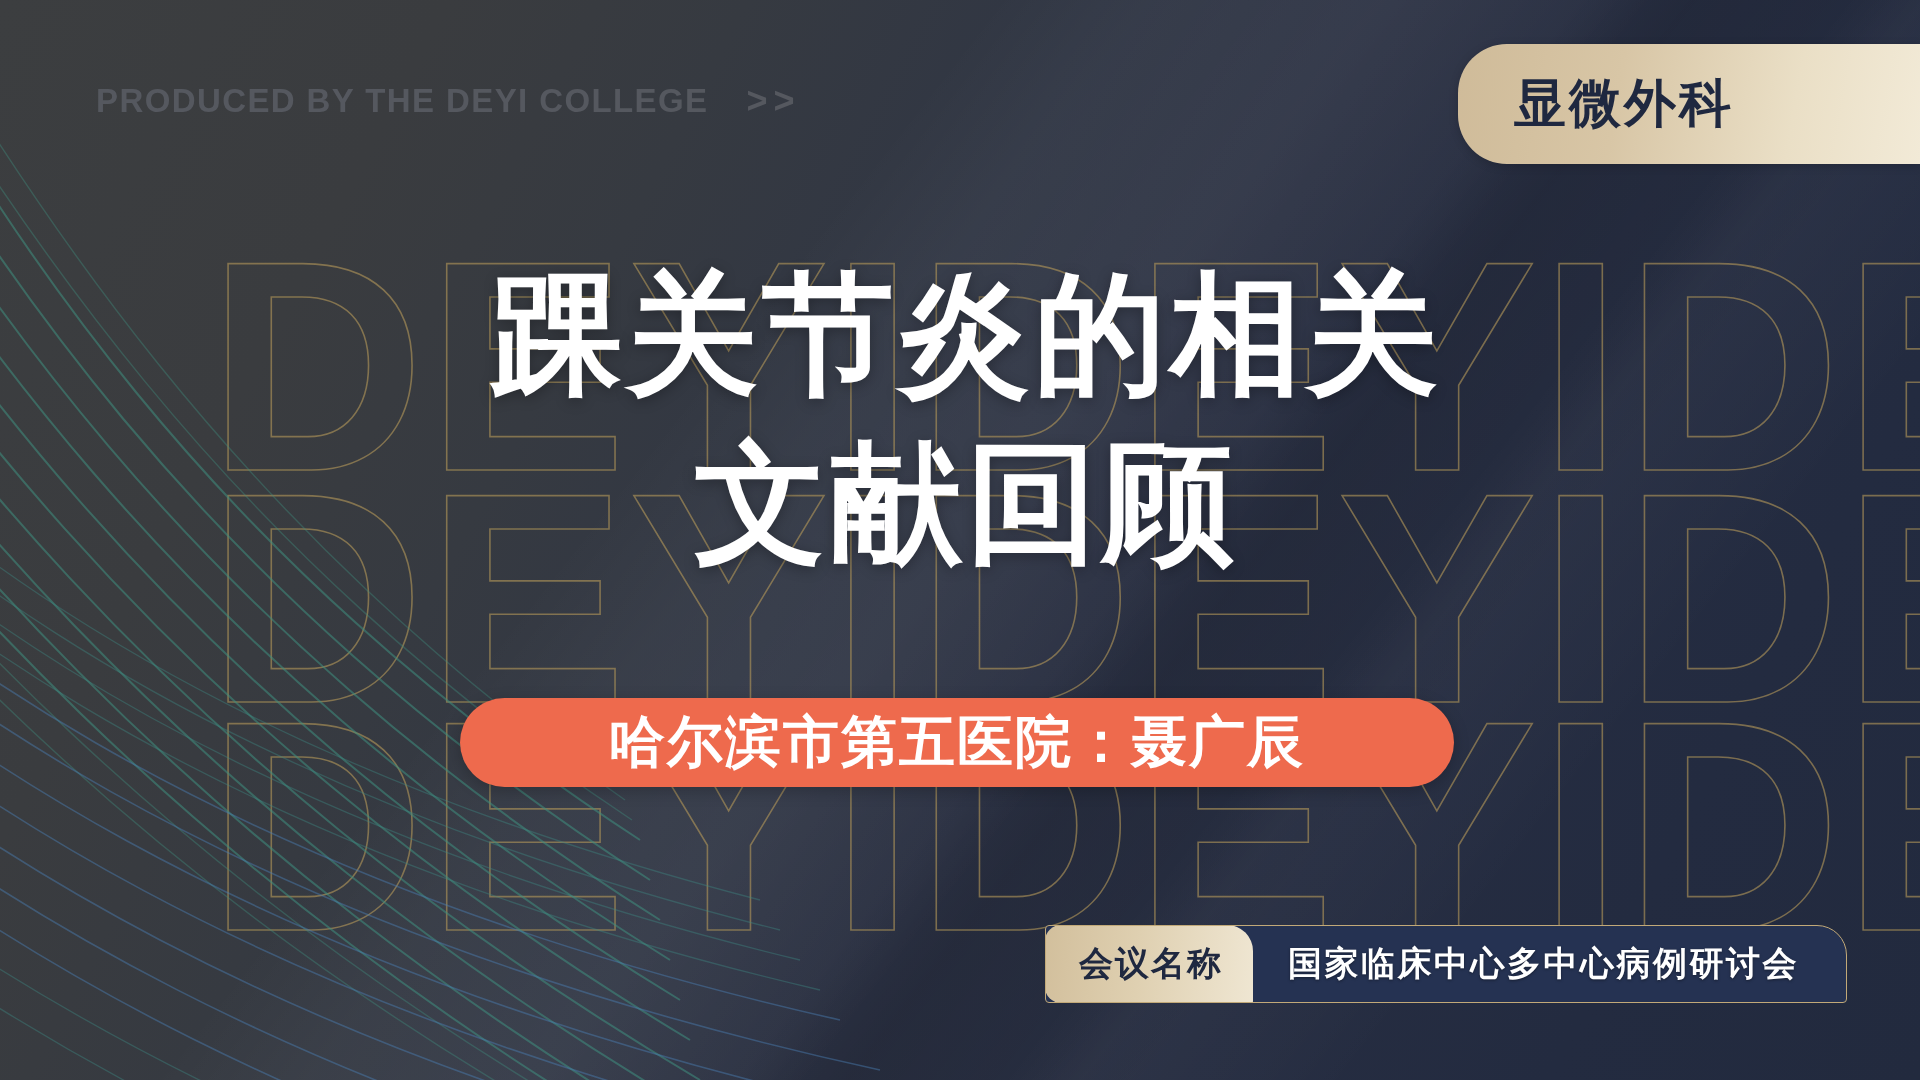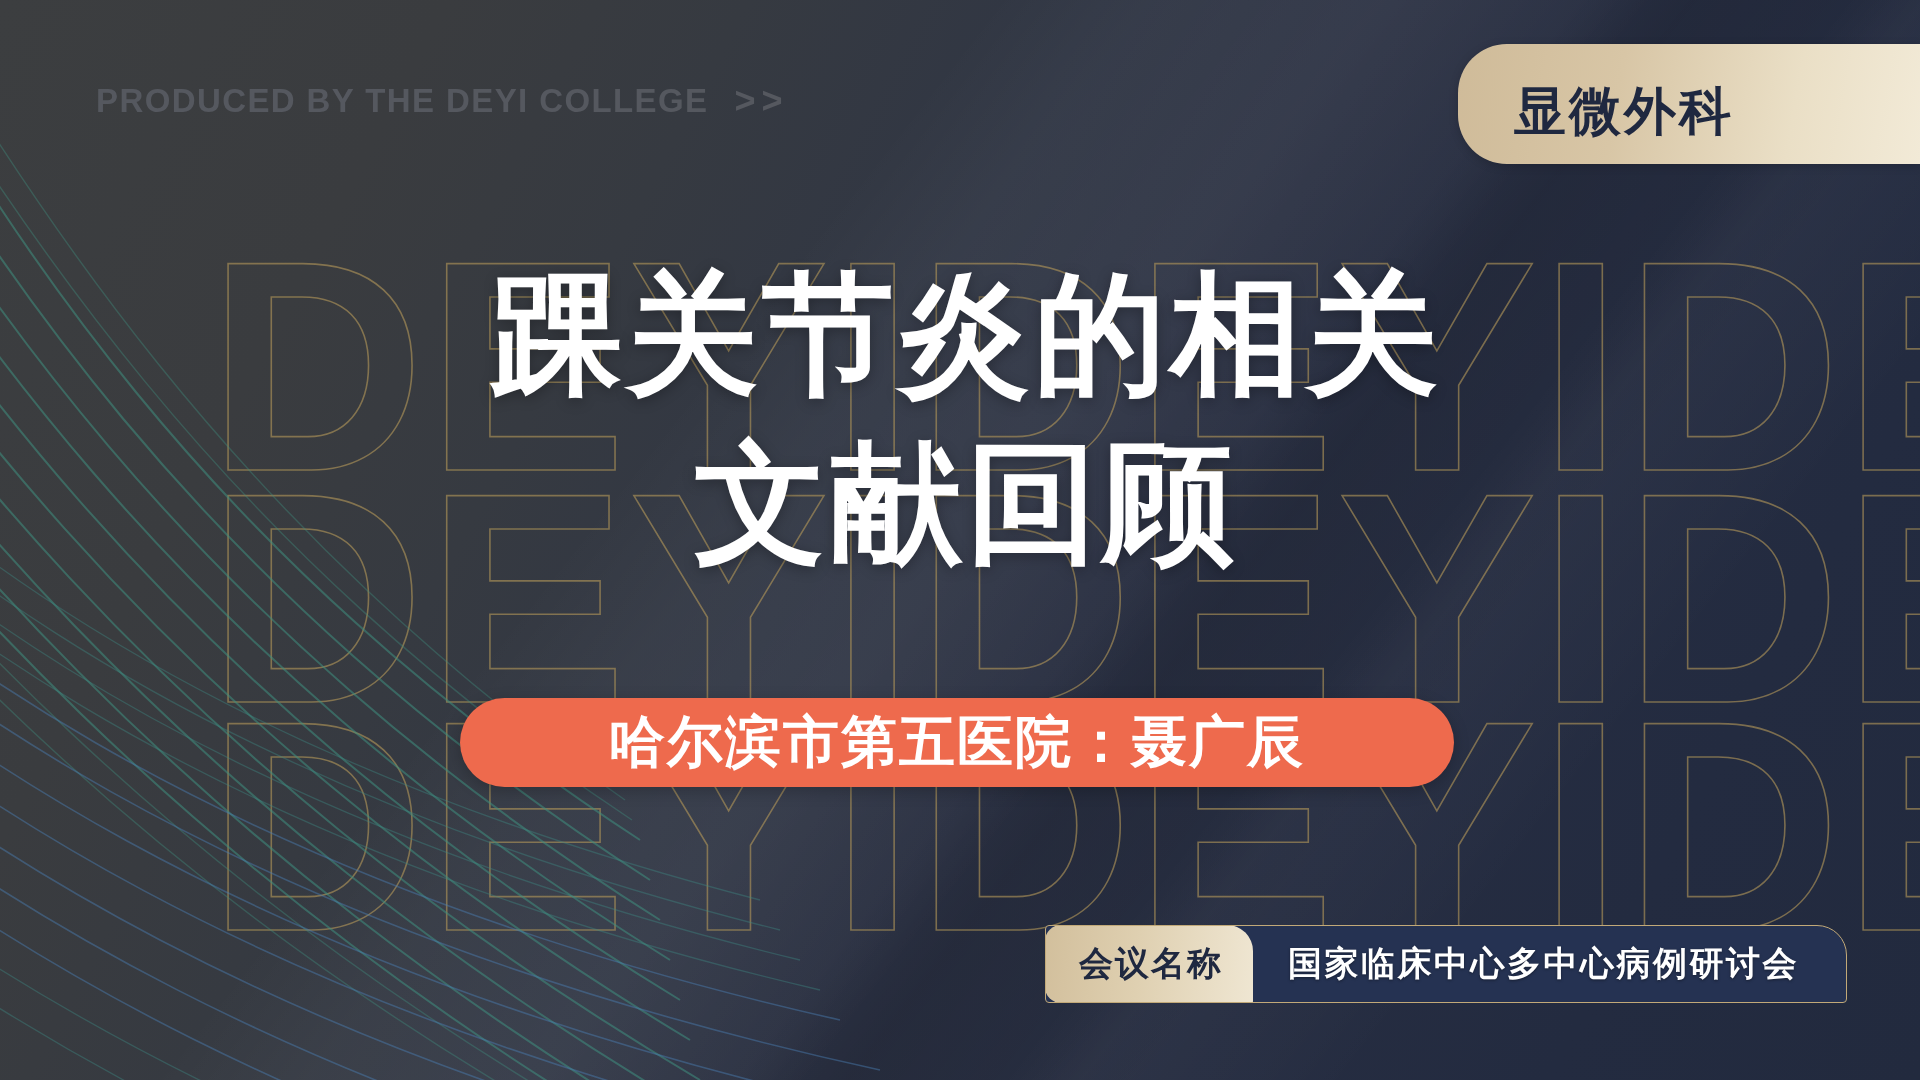--- a/index.html
+++ b/index.html
@@ -80,21 +80,21 @@
   .arcs { position: absolute; left: -120px; top: -60px; width: 1200px; height: 1250px; }
   .arcs2 { position: absolute; left: -340px; top: 120px; width: 1450px; height: 1200px; }
 
   
   .kicker {
     position: absolute;
     left: 96px;
     top: 82px;
     display: flex;
     align-items: center;
-    gap: 20px;
+    gap: 32px;
   }
   .kicker-text {
     font-size: 33px;
     font-weight: 700;
     letter-spacing: 1.4px;
     color: #55585f;
     font-family: "Liberation Sans", sans-serif;
   }
   .kicker-arrows {
     font-size: 36px;
@@ -103,23 +103,23 @@
     letter-spacing: 6px;
     line-height: 1;
     padding-left: 6px;
   }
 
   
   .badge {
     position: absolute;
     right: 0;
     top: 44px;
-    height: 104px;
+    height: 120px;
     min-width: 360px;
-    padding: 16px 46px 0 56px;
+    padding: 0 46px 0 56px;
     display: flex;
     align-items: center;
     border-top-left-radius: 49px;
     border-bottom-left-radius: 49px;
     background: linear-gradient(100deg, #cfbb99 0%, #d8c6a6 35%, #eadfc6 72%, #f2ead7 100%);
     box-shadow: 0 2px 10px rgba(0,0,0,0.18);
   }
   .badge-text {
     font-size: 52px;
     font-weight: 700;

